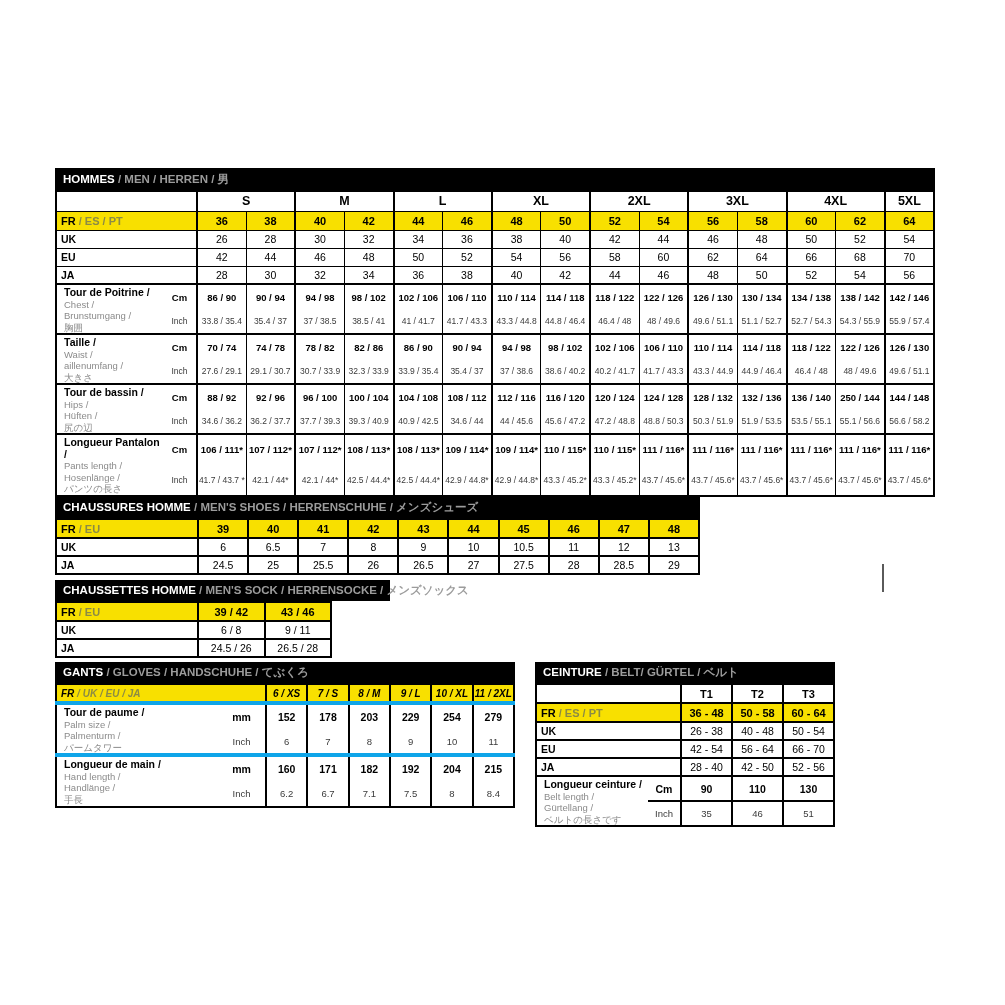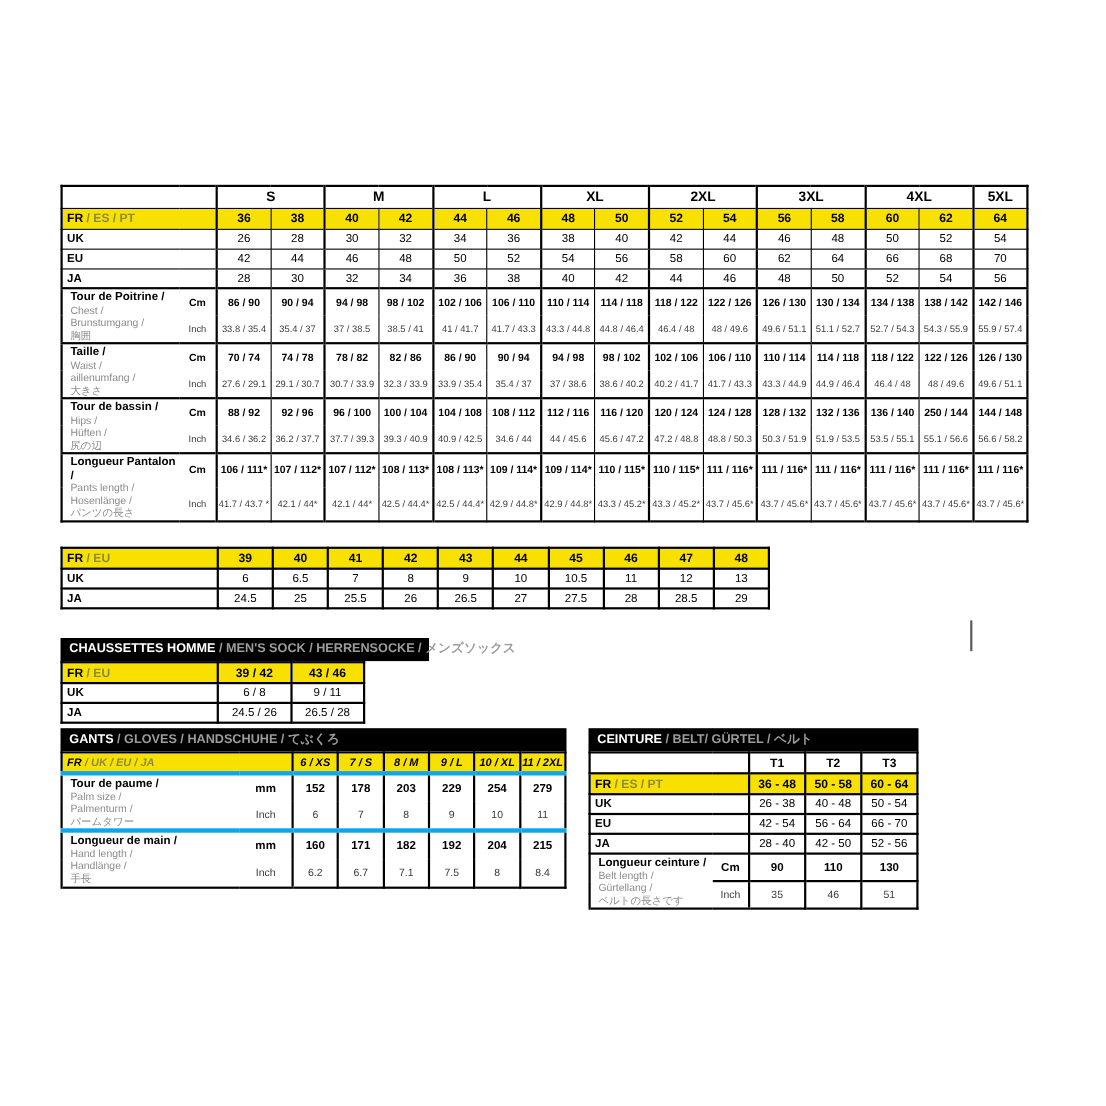--- a/index.html
+++ b/index.html
@@ -49,20 +49,23 @@
   .t-sm tr.b-cm td.lbl { border-bottom:0; }
   .row-thead td { font-weight:bold; font-size:11px; height:19px; }
   .t-gants .row-yellow td { font-size:10px;font-style:italic; }
 
   .stray { position:absolute; width:2px; background:#5a5a5a; }
 </style>
 </head>
 <body>
 
 <div class="sec" style="left:55px; top:168px; width:880px;">
+  <div class="bar" style="height:22px; line-height:22px;">
+    <b>HOMMES</b><span class="rest"> / MEN / HERREN / 男</span>
+  </div>
   <table class="t-main">
     <colgroup>
       <col style="width:107px">
         <col style="width:34px">
       <col>
         <col>
         <col>
         <col>
         <col>
         <col>
@@ -330,20 +333,23 @@
           <td>43.7 / 45.6*</td>
           <td class="gb">43.7 / 45.6*</td>
           <td>43.7 / 45.6*</td>
           <td class="gb">43.7 / 45.6*</td>
         </tr>
   </tbody>
     </table>
 </div>
 
 <div class="sec" style="left:55px; top:497px; width:645px;">
+  <div class="bar">
+    <b>CHAUSSURES HOMME</b><span class="rest"> / MEN'S SHOES / HERRENSCHUHE / メンズシューズ</span>
+  </div>
   <table class="t-sm">
     <colgroup>
         <col style="width:142px">
         <col>
         <col>
         <col>
         <col>
         <col>
         <col>
         <col>

